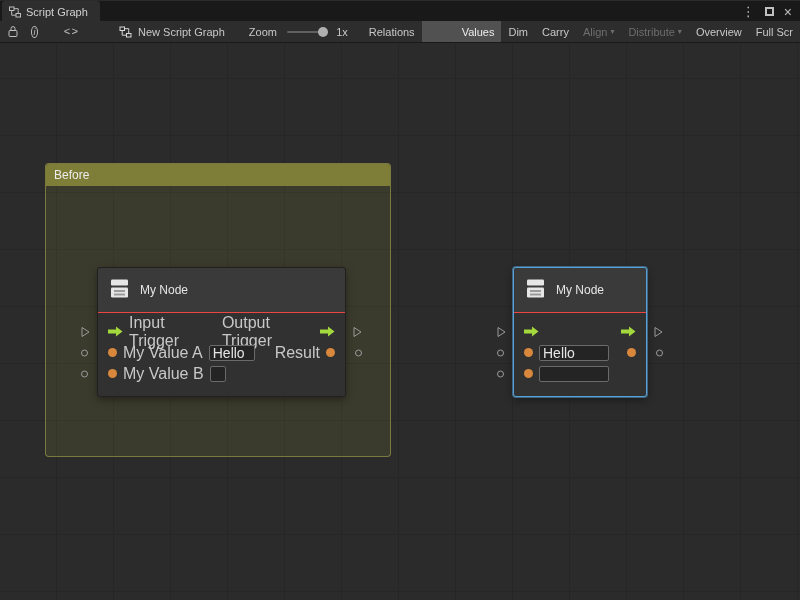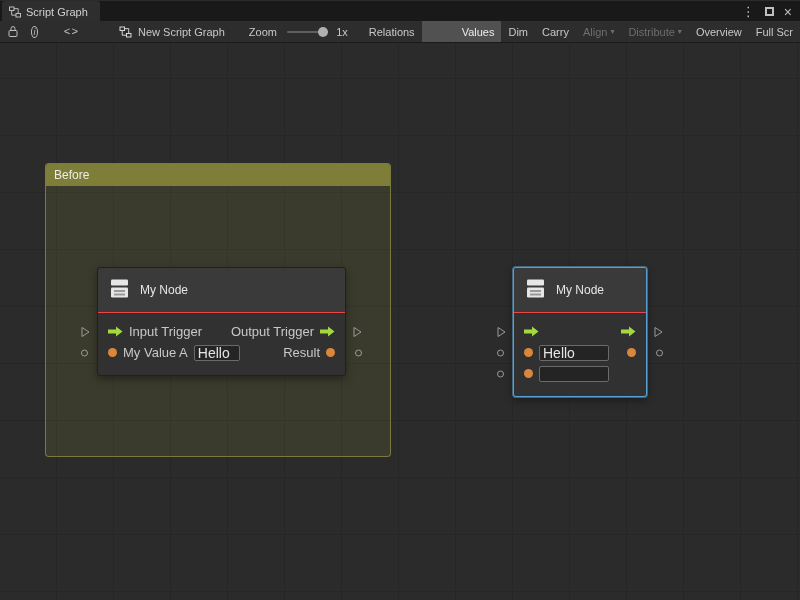--- a/index.html
+++ b/index.html
@@ -93,21 +93,21 @@
     box-shadow:0 3px 9px rgba(0,0,0,0.40);
   }
   .node.selected { border-color:#57a0d5; box-shadow:0 0 0 1px rgba(87,160,213,0.55), 0 3px 9px rgba(0,0,0,0.40); }
   .node-header {
     display:flex; align-items:center; gap:9px; height:45px; padding:0 10px;
     background:#3a3a3a; border-bottom:1px solid #ef4444; border-radius:3px 3px 0 0;
   }
   .node-title { font-size:12px; color:#e6e6e6; }
   .node-body { padding:8px 0 12px; }
   .row { position:relative; height:21px; display:flex; align-items:center; padding:0 10px; gap:6px; }
-  .plabel { font-size:13px; color:#c8c8c8; }
+  .plabel { font-size:16px; color:#c8c8c8; }
   .spacer { flex:1; }
   .dot { width:9px; height:9px; border-radius:50%; background:#d8873c; flex:0 0 auto; }
   .flow-arrow { display:flex; flex:0 0 auto; }
   .field {
     height:16px; background:#242424; border:1px solid #6a6a6a; border-radius:2px;
     color:#e4e4e4; font-size:14px; padding:0 3px;
     font-family:"Liberation Sans", sans-serif;
   }
   .ext { position:absolute; top:50%; transform:translateY(-50%); display:flex; }
   .ext.left { left:-17px; }
@@ -252,20 +252,28 @@
         <span class="plabel">My Value A</span>
         <input class="field" style="width: 46px;" value="Hello">
         <span class="spacer"></span>
         <span class="plabel">Result</span>
         <span class="dot"></span>
         <span class="ext right">
             <span class="ext-circle"></span>
           </span>
       </div>
 
+      <div class="row">
+        <span class="ext left">
+            <span class="ext-circle"></span>
+          </span>
+        <span class="dot"></span>
+        <span class="plabel">My Value B</span>
+        <input class="field" style="width: 16px;" value="">
+      </div>
 
     </div>
   </div>
 
   <div class="node node-after selected">
     <div class="node-header">
       <span>
         <svg width="23" height="23" viewBox="0 0 23 23">
           <rect x="3" y="2.5" width="17" height="6" rx="1.2" fill="#e6e6e6"></rect>
           <rect x="3" y="10.5" width="17" height="10" rx="1.2" fill="#e6e6e6"></rect>

